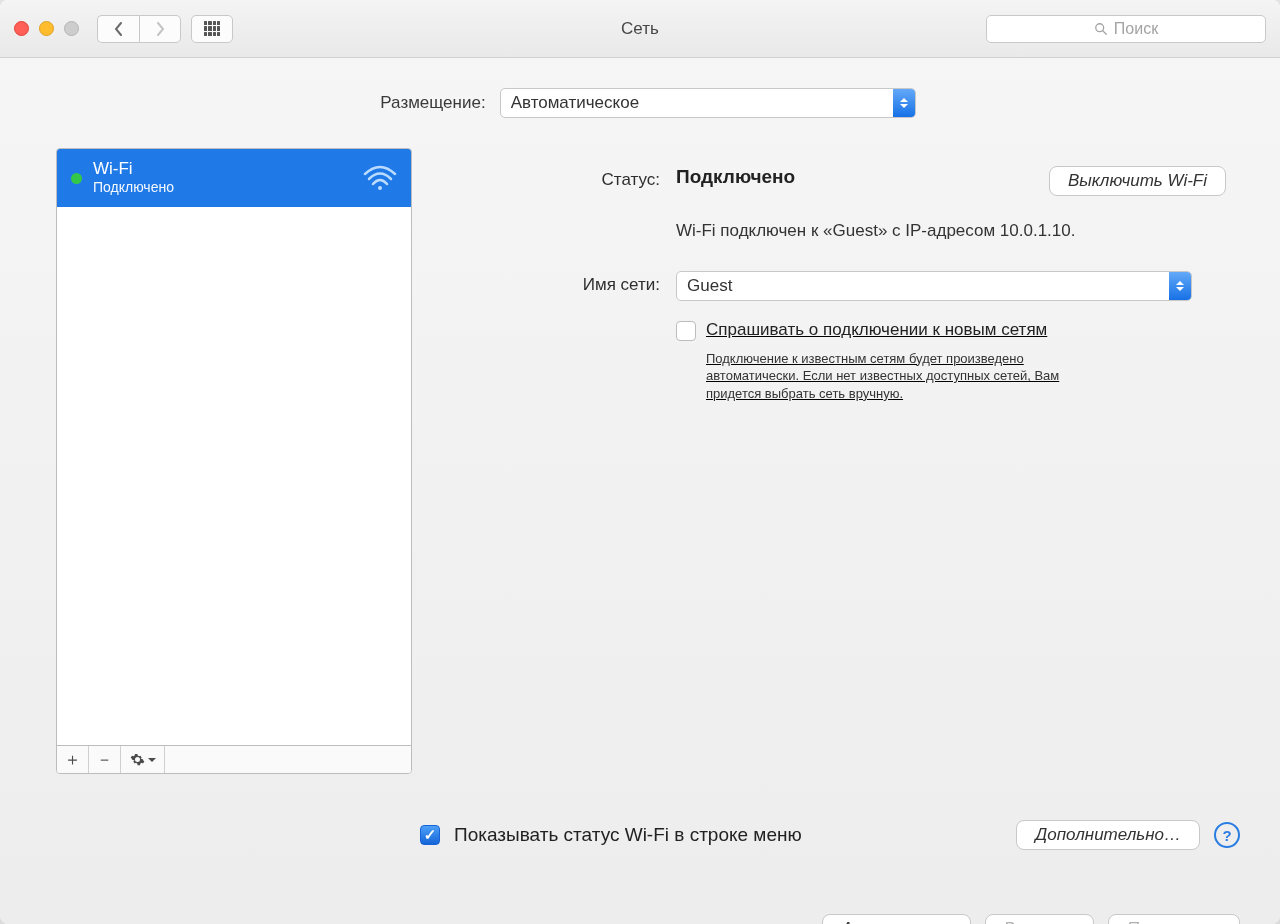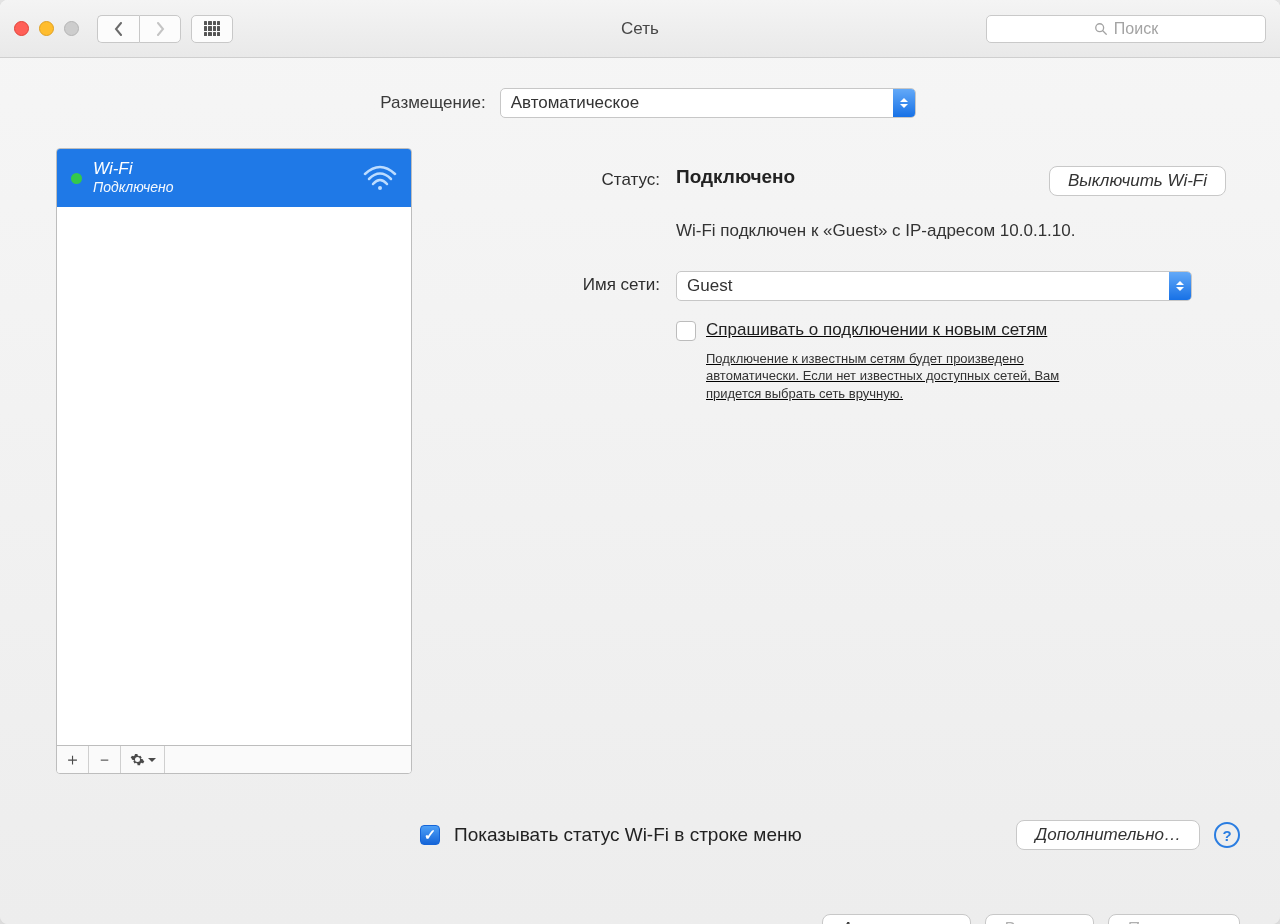--- a/index.html
+++ b/index.html
@@ -32,21 +32,21 @@
 .select { background:#fff; border:1px solid #c7c7c7; border-radius:5px; height:30px; display:flex; align-items:center; padding:0 0 0 10px; position:relative; font-size:17px; color:#333;}
 .select-loc { width:416px; }
 .stepper-end { width:22px; height:100%; background:linear-gradient(#63a9f8,#1771e6); border-radius:0 4px 4px 0; position:absolute; right:0; top:0; display:flex; flex-direction:column; align-items:center; justify-content:center;}
 .stepper-end::before{content:"";border:4px solid transparent;border-bottom-color:#fff;margin-bottom:2px;}
 .stepper-end::after{content:"";border:4px solid transparent;border-top-color:#fff;}
 
 .main { display:flex; gap:22px; }
 .sidebar { width:356px; height:626px; background:#fff; border:1px solid #bdbdbd; border-radius:4px; position:relative; overflow:hidden;}
 .sidebar-item { background:#1f79e7; color:#fff; padding:10px 14px 12px 14px; display:flex; align-items:center; position:relative; }
 .status-dot { width:11px; height:11px; background:#34c84a; border-radius:50%; margin-right:11px; margin-top:2px;}
-.si-text { flex:1;font-style:italic; }
+.si-text { flex:1; }
 .si-name { font-size:17px; font-weight:400; }
 .si-status { font-size:14px; opacity:0.95; }
 .wifi-icon { width:34px; height:26px; }
 
 .sidebar-toolbar { position:absolute; bottom:0; left:0; right:0; height:28px; border-top:1px solid #bdbdbd; display:flex; background:#fafafa;}
 .sb-btn { width:32px; border-right:1px solid #cfcfcf; display:flex; align-items:center; justify-content:center; font-size:17px; color:#4a4a4a;}
 .sb-btn.gear { width:44px; gap:1px;}
 .sb-btn.gear::after{content:"";border:4px solid transparent;border-top-color:#4a4a4a;margin-top:4px;margin-left:2px;}
 
 .detail { flex:1; padding:18px 14px 0 0; font-size:17px;}

